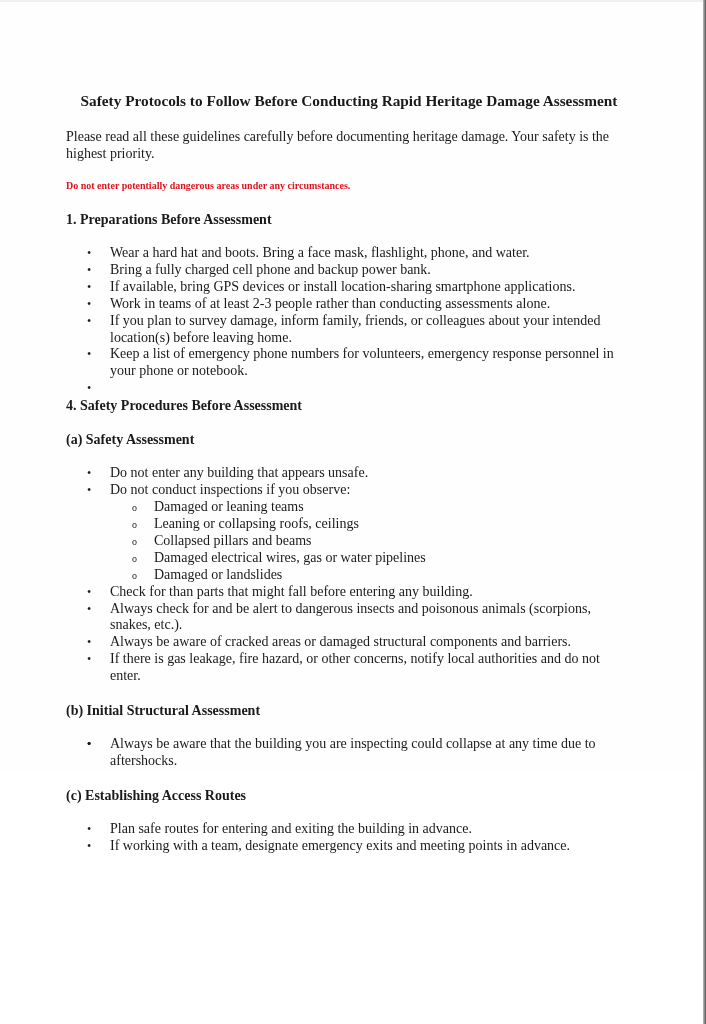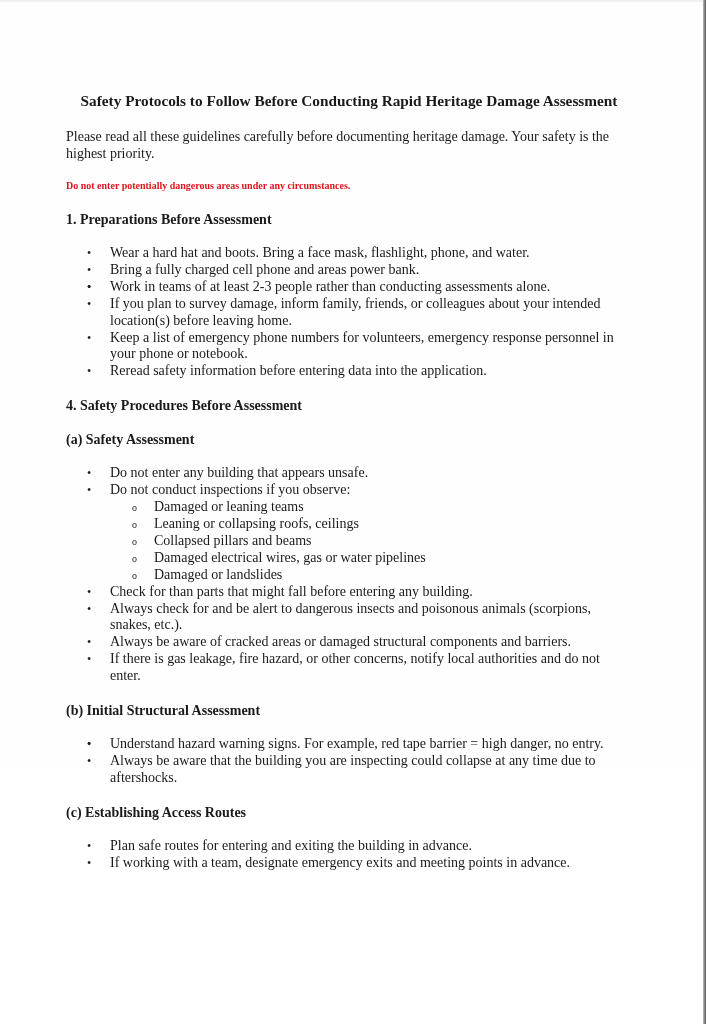--- a/index.html
+++ b/index.html
@@ -107,26 +107,26 @@
 
     <h1 class="title">Safety Protocols to Follow Before Conducting Rapid Heritage Damage Assessment</h1>
 
     <p class="intro">Please read all these guidelines carefully before documenting heritage damage. Your safety is the highest priority.</p>
 
     <p class="warning">Do not enter potentially dangerous areas under any circumstances.</p>
 
     <h2 class="h">1. Preparations Before Assessment</h2>
     <ul class="bul">
       <li><span class="dot">•</span><span>Wear a hard hat and boots. Bring a face mask, flashlight, phone, and water.</span></li>
-      <li><span class="dot">•</span><span>Bring a fully charged cell phone and areas power bank.</span></li>
-      <li><span class="dot">•</span></li>
+      <li><span class="dot">•</span><span>Bring a fully charged cell phone and backup power bank.</span></li>
+      <li><span class="dot">•</span><span>If available, bring GPS devices or install location-sharing smartphone applications.</span></li>
       <li><span class="dot">•</span><span>Work in teams of at least 2-3 people rather than conducting assessments alone.</span></li>
       <li><span class="dot">•</span><span>If you plan to survey damage, inform family, friends, or colleagues about your intended location(s) before leaving home.</span></li>
       <li><span class="dot">•</span><span>Keep a list of emergency phone numbers for volunteers, emergency response personnel in your phone or notebook.</span></li>
-      <li><span class="dot">•</span><span>Reread safety information before entering data into the application.</span></li>
+      <li><span class="dot">•</span></li>
     </ul>
 
     <h2 class="h">4. Safety Procedures Before Assessment</h2>
 
     <h3 class="h">(a) Safety Assessment</h3>
     <ul class="bul">
       <li><span class="dot">•</span><span>Do not enter any building that appears unsafe.</span></li>
       <li><span class="dot">•</span><span>Do not conduct inspections if you observe:</span>
         <ul class="sub">
           <li><span class="circ">o</span><span>Damaged or leaning teams</span></li>
@@ -138,21 +138,21 @@
       </li>
       <li><span class="dot">•</span><span>Check for than parts that might fall before entering any building.</span></li>
       <li><span class="dot">•</span><span>Always check for and be alert to dangerous insects and poisonous animals (scorpions, snakes, etc.).</span></li>
       <li><span class="dot">•</span><span>Always be aware of cracked areas or damaged structural components and barriers.</span></li>
       <li><span class="dot">•</span><span>If there is gas leakage, fire hazard, or other concerns, notify local authorities and do not enter.</span></li>
     </ul>
 
     <h3 class="h">(b) Initial Structural Assessment</h3>
     <ul class="bul">
       <li><span class="dot">•</span></li>
-      <li><span class="dot">•</span><span>Understand hazard warning signs. For example, red tape barrier = high danger, no entry.</span></li>
+      <li><span class="dot">•</span></li>
       <li><span class="dot">•</span><span>Always be aware that the building you are inspecting could collapse at any time due to aftershocks.</span></li>
     </ul>
 
     <h3 class="h">(c) Establishing Access Routes</h3>
     <ul class="bul">
       <li><span class="dot">•</span><span>Plan safe routes for entering and exiting the building in advance.</span></li>
       <li><span class="dot">•</span><span>If working with a team, designate emergency exits and meeting points in advance.</span></li>
     </ul>
 
   </div>

